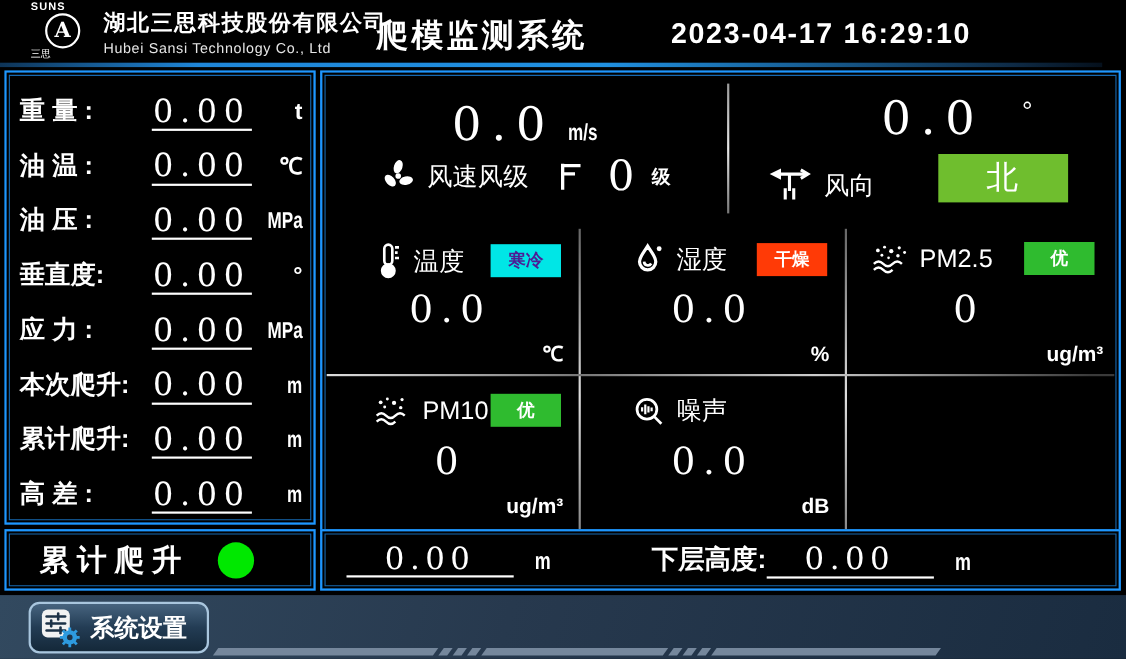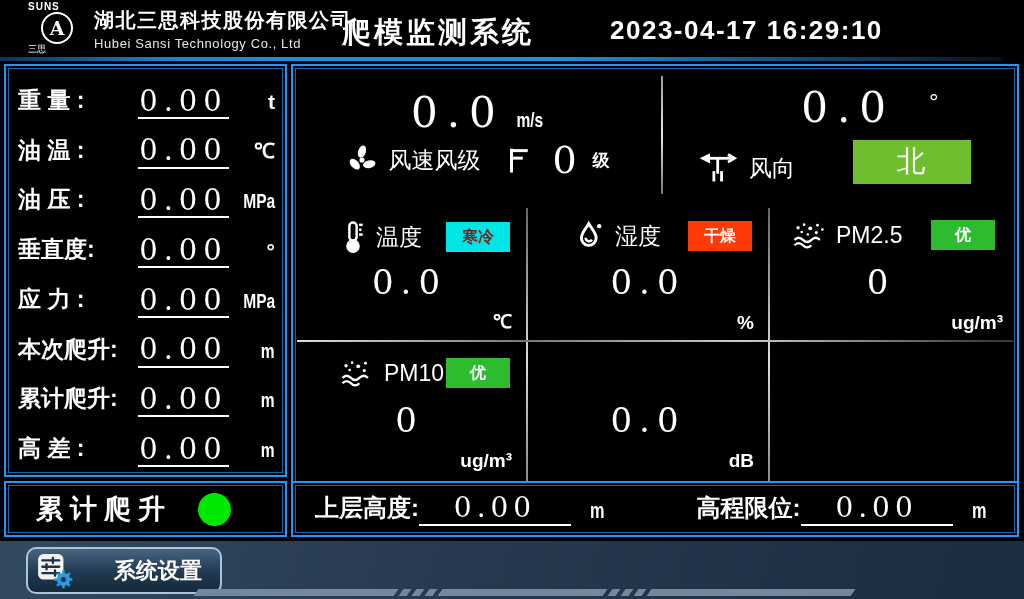--- a/index.html
+++ b/index.html
@@ -71,21 +71,21 @@
   .grid { position:absolute; top:138px; left:0; right:0; bottom:0; }
   .gline-v { position:absolute; width:2px; top:4px; bottom:6px;
              background:linear-gradient(180deg,#666,#ddd 55%,#888); }
   .gline-h { position:absolute; left:4px; right:4px; top:136px; height:2px;
              background:linear-gradient(90deg,#ddd,#777 32%,#ccc 62%,#3a3a3a 97%); }
   .cell { position:absolute; height:136px;padding-left:29px; }
   .cell-head { display:flex; align-items:center; padding:16px 16px 0 18px; }
   .cell-label { font-size:23px; margin-left:10px; }
   .badge { margin-left:auto; min-width:64px; height:30px; display:flex; align-items:center;
            justify-content:center; font-size:16px; font-weight:bold; padding:0 12px; }
-  .b-cyan  { background:#00e6e6; color:#7f1d1d; }
+  .b-cyan  { background:#00e6e6; color:#4c1d95; }
   .b-red   { background:#ff3a06; color:#fff; }
   .b-green { background:#2fbb2f; color:#fff; }
   .cell-val { position:absolute; left:0; right:0; top:58px; text-align:center;
               font-family:"DejaVu Serif",serif; font-size:34px; letter-spacing:7px; }
   .cell-unit { position:absolute; right:14px; bottom:6px; font-size:19px; font-weight:bold; }
 
   
   .h-inner { position:absolute; inset:0; display:flex; align-items:center; padding-left:22px; }
   .h-group { display:flex; align-items:flex-end; }
   .h-label { font-size:24px; font-weight:bold; padding-bottom:2px; }
@@ -93,21 +93,21 @@
              letter-spacing:5px; border-bottom:2px solid #fff; line-height:1.1; }
   .h-unit { font-size:22px; font-weight:bold; margin-left:14px; padding-bottom:2px; }
   .h-gap { width:92px; }
 
   
   .footer { position:absolute; left:0; top:541px; width:100%; height:58px;
             background:linear-gradient(105deg,#32495f 0%,#27394e 45%,#1a2c40 100%); }
   .settings-btn { position:absolute; left:26px; top:6px; height:47px; display:flex; align-items:center;
                   padding:0 18px 0 8px; border-radius:10px; border:2px solid #a9c6de;
                   background:linear-gradient(180deg,#4a6ا  ,#15293d); cursor:pointer; }
-  .settings-btn { background:linear-gradient(180deg,#47647f 0%,#233c54 50%,#142839 100%);gap:32px; }
+  .settings-btn { background:linear-gradient(180deg,#47647f 0%,#233c54 50%,#142839 100%); }
   .settings-label { font-size:22px; font-weight:bold; margin-left:8px; }
   .stripe { position:absolute; left:196px; bottom:3px; height:7px; display:flex; gap:5px; align-items:center; }
   .seg, .slash { height:7px; background:#75879c; transform:skewX(-35deg); }
   .slash { width:8px; }
 
   svg { display:block; }
 </style>
 </head>
 <body>
 
@@ -313,38 +313,50 @@
             </svg>
           </span>
           <span class="cell-label">PM10</span>
           <span class="badge b-green">优</span>
         </div>
         <div class="cell-val">0</div>
         <div class="cell-unit">ug/m³</div>
       </div>
 
       <div class="cell" style="left:235px; top:138px; width:240px;">
+        <div class="cell-head">
+          <span>
+            <svg width="30" height="30" viewBox="0 0 24 24" stroke="#fff" stroke-width="2" fill="none">
+              <circle cx="10.5" cy="10.5" r="7.2"></circle>
+              <line x1="15.8" y1="15.8" x2="21" y2="21"></line>
+              <line x1="7" y1="9" x2="7" y2="12" stroke-width="1.6"></line>
+              <line x1="9.3" y1="7" x2="9.3" y2="14" stroke-width="1.6"></line>
+              <line x1="11.6" y1="8.2" x2="11.6" y2="12.8" stroke-width="1.6"></line>
+              <line x1="13.9" y1="9.2" x2="13.9" y2="11.8" stroke-width="1.6"></line>
+            </svg>
+          </span>
+          <span class="cell-label">噪声</span>
+        </div>
         <div class="cell-val">0.0</div>
         <div class="cell-unit">dB</div>
       </div>
 
       <div class="cell" style="left:477px; top:138px; right:0;"></div>
     </div>
   </div>
 
   <div id="heights" class="panel">
     <div class="h-inner">
       <div class="h-group">
-        <span class="h-label">上层高度:</span>
         <span class="h-value">0.00</span>
         <span class="h-unit"><span class="cond">m</span></span>
       </div>
       <div class="h-gap"></div>
       <div class="h-group">
-        <span class="h-label">高程限位:</span>
+        <span class="h-label">下层高度:</span>
         <span class="h-value">0.00</span>
         <span class="h-unit"><span class="cond">m</span></span>
       </div>
     </div>
   </div>
 
   <div class="footer">
     <div class="settings-btn">
       <span>
         <svg width="38" height="38" viewBox="0 0 36 36">

